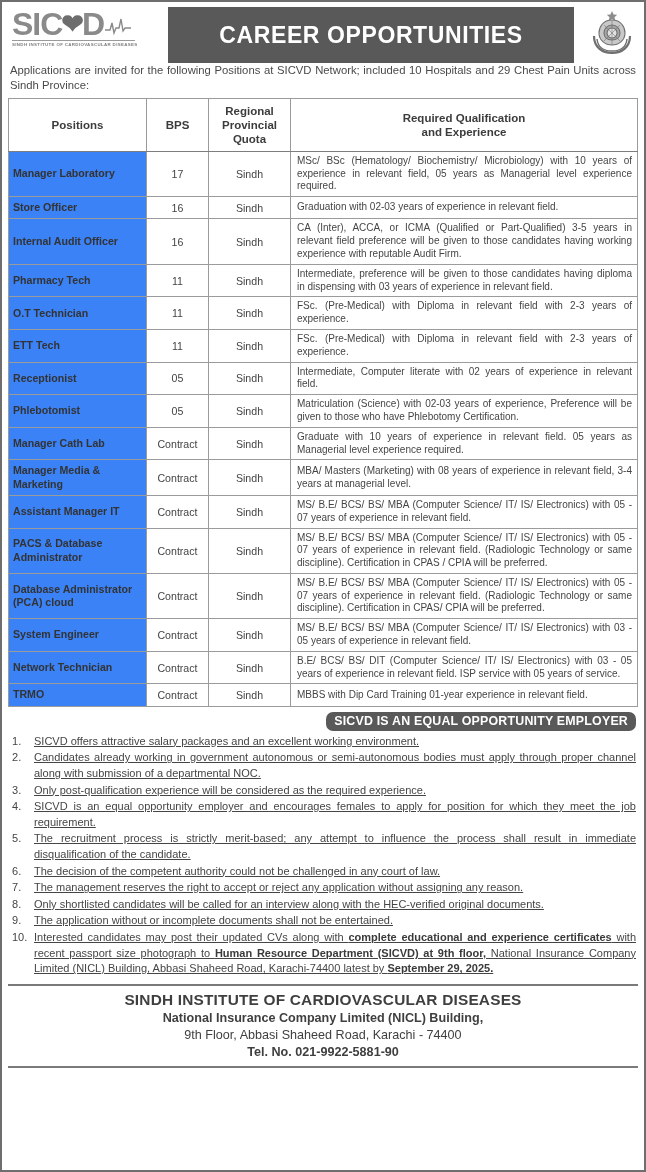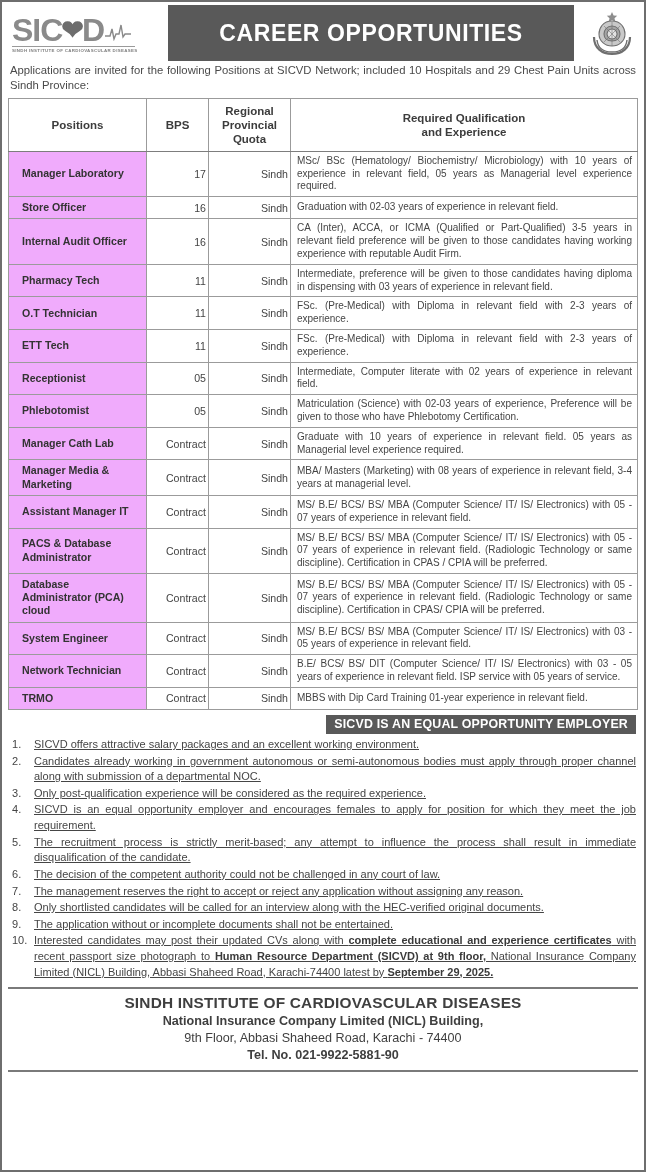--- a/index.html
+++ b/index.html
@@ -16,21 +16,21 @@
   .page {
     width: 646px; height: 1172px;
     border: 2px solid #6e6e6e;
     padding: 5px 6px 4px 6px;
     background: #fff;
   }
 
   
   .masthead {
     display: flex;
-    align-items: center;
+    align-items: flex-start;
     height: 52px;
     gap: 4px;
   }
   .logo-block {
     width: 152px;
     flex: 0 0 152px;
     padding-left: 4px;
   }
   .logo-word {
     display: flex;
@@ -111,29 +111,29 @@
     text-align: center;
     line-height: 1.22;
     border-bottom: 1.6px solid #7d7d7d;
   }
   col.c-pos   { width: 138px; }
   col.c-bps   { width: 62px; }
   col.c-quota { width: 82px; }
   col.c-qual  { width: auto; }
 
   td.pos {
-    background: #f0abfc;
+    background: #3b82f6;
     font-weight: bold;
     font-size: 10.6px;
-    padding: 4px 13px;
+    padding: 4px 4px;
     line-height: 1.25;
     color: #333;
   }
   td.bps, td.quota {
-    text-align: right;
+    text-align: center;
     font-size: 10.6px;
     padding: 4px 2px;
     color: #444;
   }
   td.qual {
     font-size: 10px;
     padding: 3px 5px 3px 6px;
     line-height: 1.28;
     text-align: justify;
     color: #454545;
@@ -146,20 +146,21 @@
     justify-content: flex-end;
     margin: 5px 2px 3px 0;
   }
   .eo-banner {
     background: #595959;
     color: #fff;
     font-weight: bold;
     font-size: 12.4px;
     letter-spacing: 0.2px;
     padding: 2px 8px 3px 8px;
+    border-radius: 7px;
   }
 
   
   ol.notes {
     margin: 0; padding: 0 2px 0 0;
     list-style: none;
     counter-reset: n;
   }
   ol.notes li {
     counter-increment: n;

